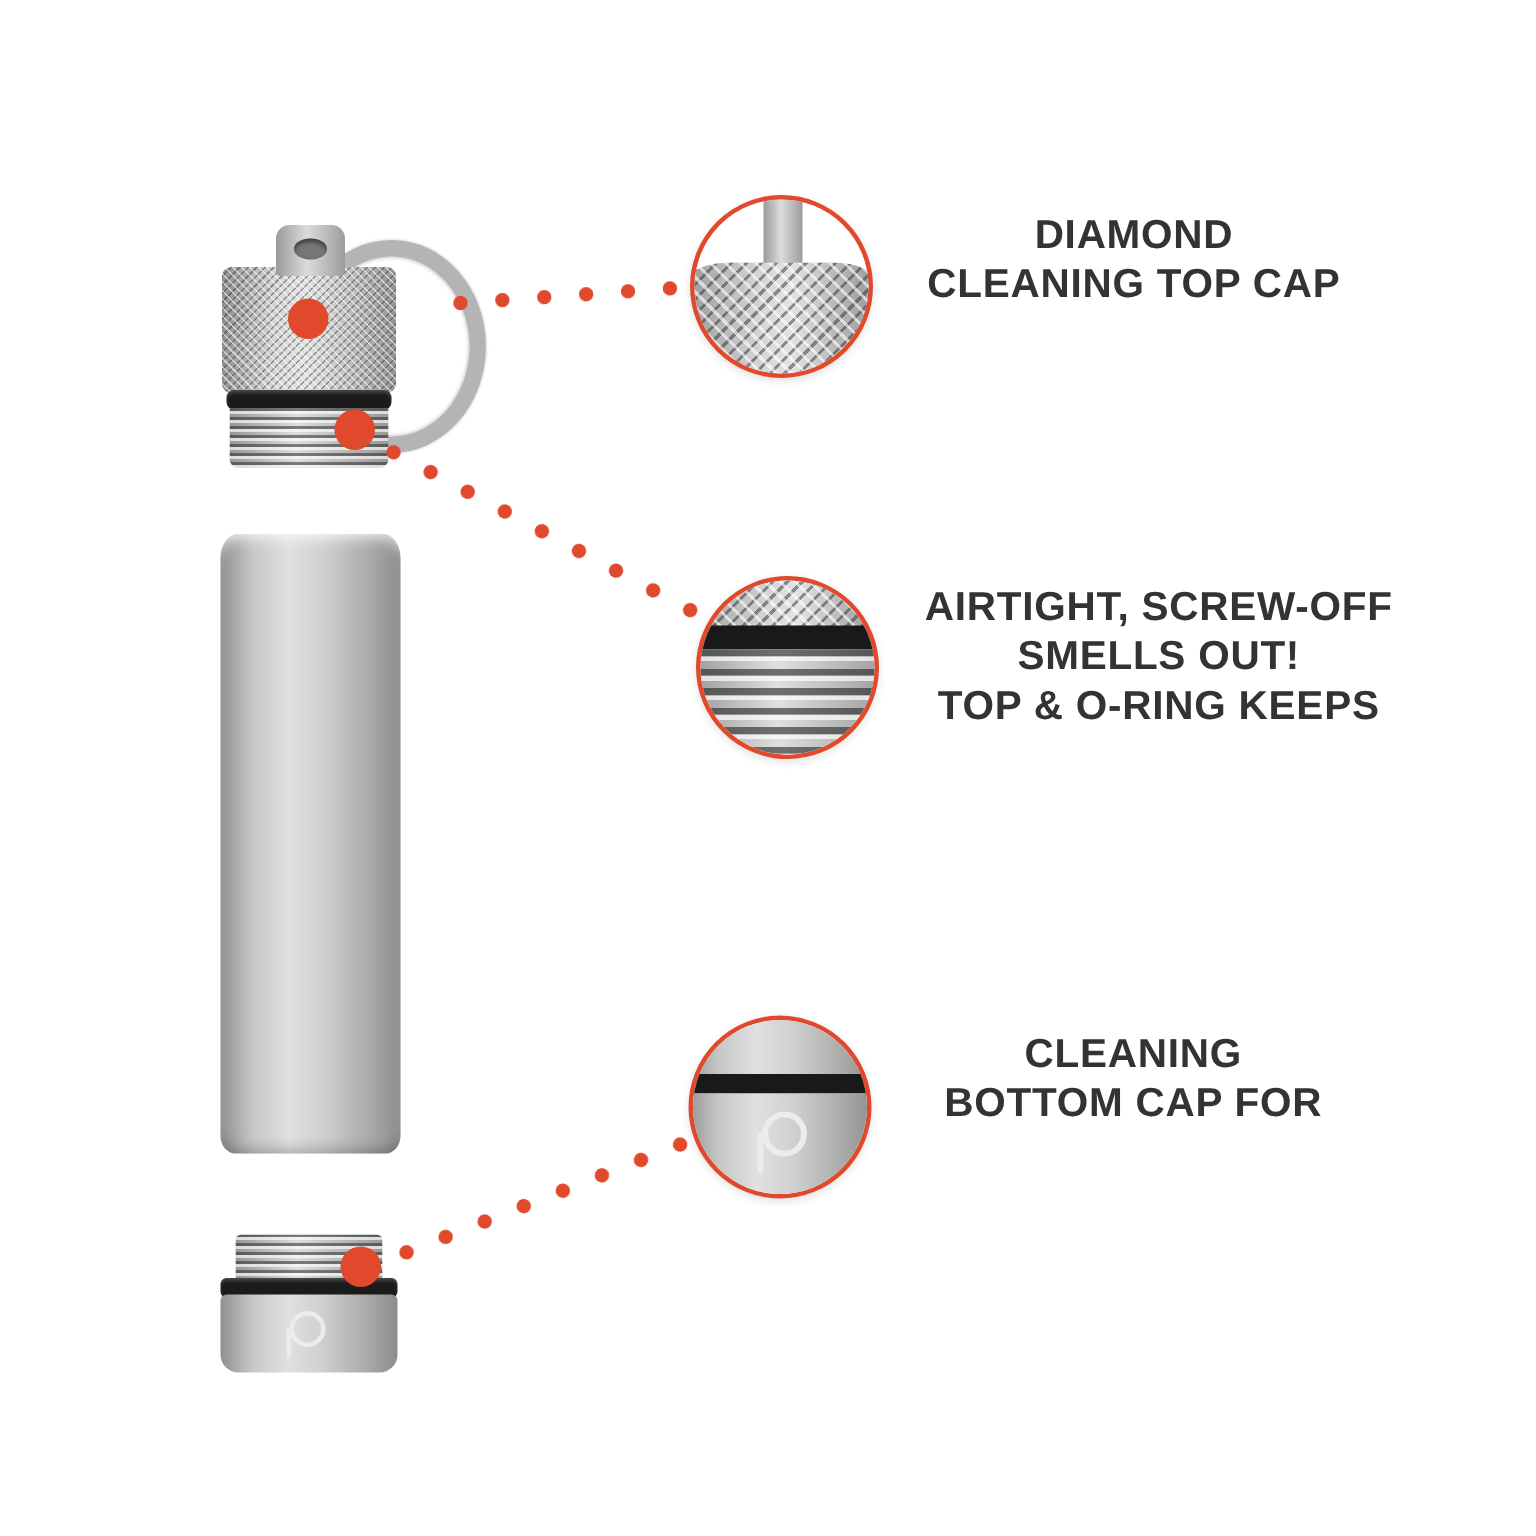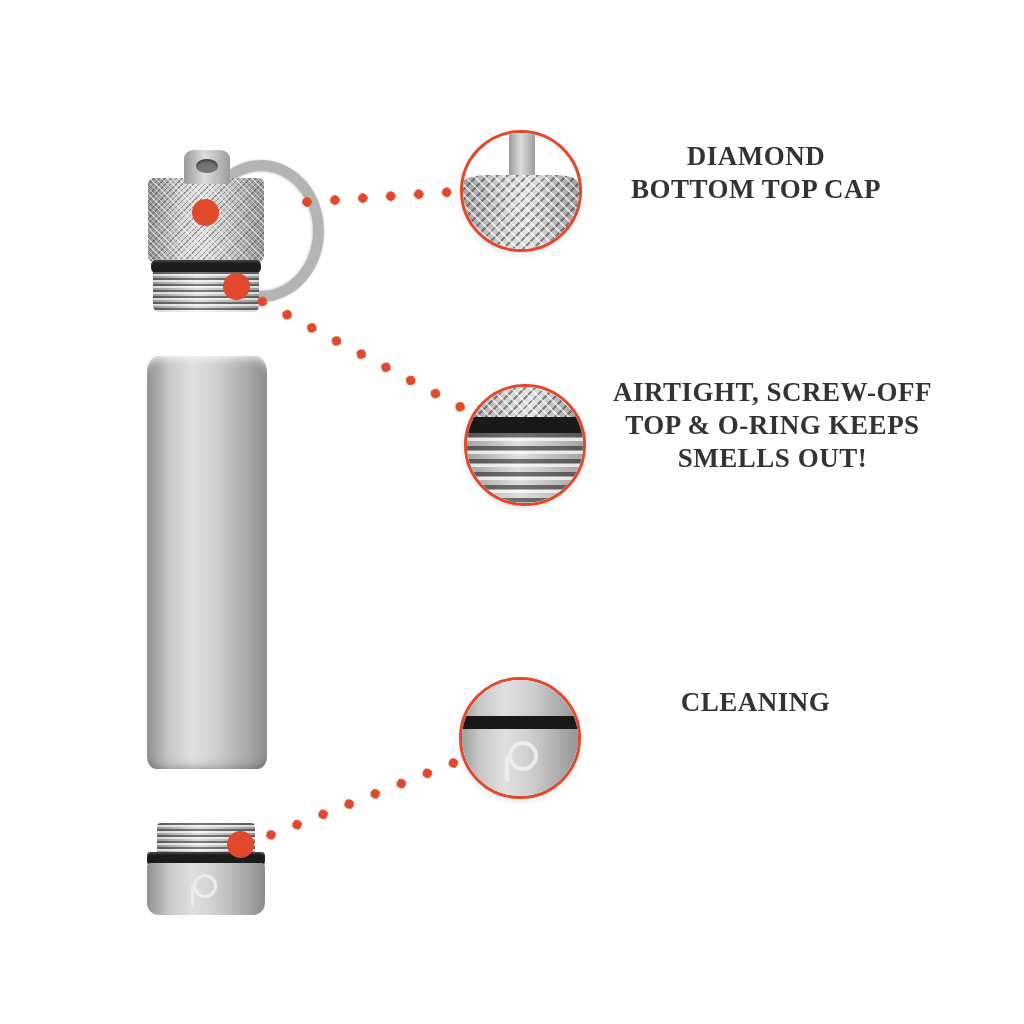--- a/index.html
+++ b/index.html
@@ -1,20 +1,20 @@
 <!DOCTYPE html>
 <html style="--accent: #e0492b; --text: #333333;"><head>
 <meta charset="utf-8">
 <style>
   *{box-sizing:border-box;}
   html,body{margin:0;padding:0;background:#ffffff;}
   .canvas{
     position:relative;width:1024px;height:1008px;margin:0 auto;
     background:#ffffff;overflow:hidden;
-    font-family:Liberation Serif, serif;
+    font-family:Liberation Sans, sans-serif;
   }
   .abs{position:absolute;}
 
   
   .metal-h{
     background:linear-gradient(to right,#8f8f8f 0%,#c7c7c7 18%,#e0e0e0 38%,#cfcfcf 58%,#a8a8a8 84%,#8c8c8c 100%);
   }
   .metal-post{
     background:linear-gradient(to right,#9a9a9a,#dcdcdc 45%,#9c9c9c);
   }
@@ -136,26 +136,27 @@
     <div class="abs metal-h" style="left:-6px;top:-6px;width:128px;height:44px;"></div>
     <div class="abs" style="left:-6px;top:36px;width:128px;height:13px;background:#191919;"></div>
     <div class="abs metal-h" style="left:-6px;top:49px;width:128px;height:80px;">
       <div class="abs logo-ring" style="left:52px;top:12px;width:30px;height:30px;border-width:4px;"></div>
       <div class="abs logo-stem" style="left:49px;top:26px;width:4px;height:27px;"></div>
     </div>
   </div>
 
   <div class="abs callout-text" style="left:600px;top:140px;width:312px;">
     <span class="line">DIAMOND</span>
-    <span class="line">BOTTOM TOP CAP</span>
+    <span class="line">CLEANING TOP CAP</span>
   </div>
 
-  <div class="abs callout-text" style="left:605px;top:376px;width:335px;">
+  <div class="abs callout-text" style="left:605px;top:388px;width:335px;">
     <span class="line">AIRTIGHT, SCREW-OFF</span>
+    <span class="line">SMELLS OUT!</span>
     <span class="line">TOP &amp; O-RING KEEPS</span>
-    <span class="line">SMELLS OUT!</span>
   </div>
 
   <div class="abs callout-text" style="left:598px;top:686px;width:315px;">
     <span class="line">CLEANING</span>
+    <span class="line">BOTTOM CAP FOR</span>
   </div>
 
 </div>
 
 </body></html>

